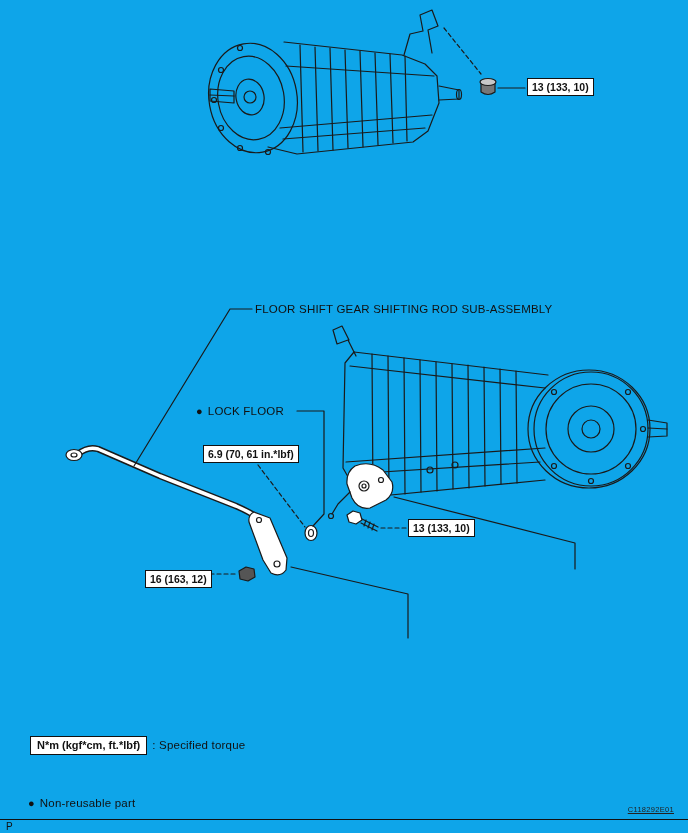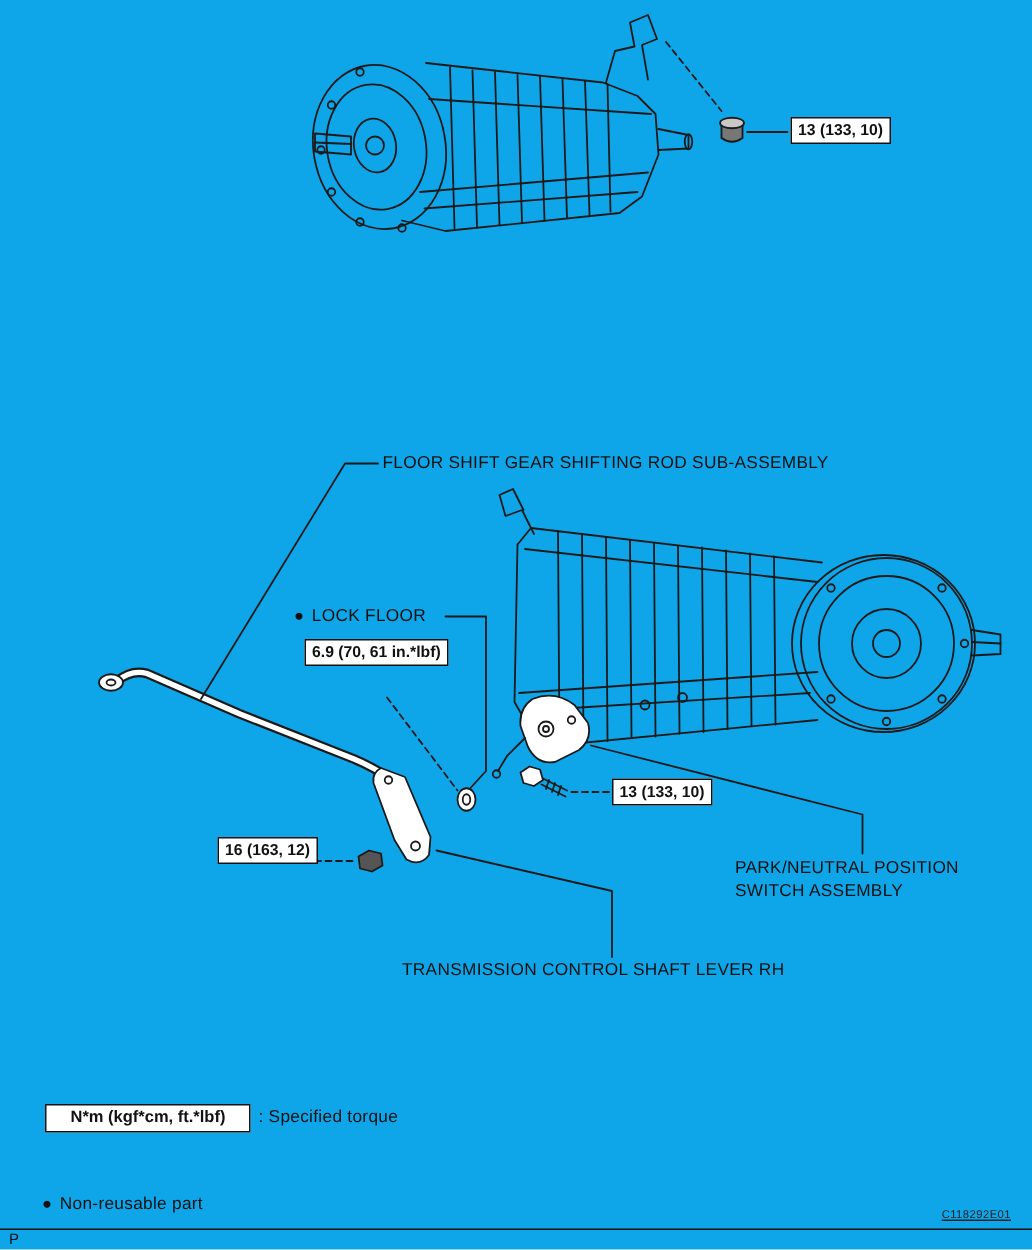--- a/index.html
+++ b/index.html
@@ -4,21 +4,21 @@
 <style>
   * { margin:0; padding:0; box-sizing:border-box; }
   html,body { background:#fff; }
   body { font-family:"Liberation Sans", sans-serif; color:#111; }
   .page { position:relative; width:688px; height:833px; background:#0ea5e9; overflow:hidden; }
   .abs { position:absolute; }
   .label { font-size:11.5px; line-height:15px; white-space:nowrap; letter-spacing:0.2px; color:#111; }
   .torque-box { font-size:10.5px; font-weight:bold; line-height:12px; border:1.5px solid #111;
                 padding:2px 4px; background:#fff; white-space:nowrap; color:#111; }
   .legend-box { font-size:11px; font-weight:bold; line-height:13px; border:1.5px solid #111;
-                padding:2px 16px; background:#fff; display:inline-block; white-space:nowrap; }
+                padding:2px 6px; background:#fff; display:inline-block; white-space:nowrap; }
   .bullet { font-size:11px; margin-right:5px; }
   .figure-code { font-size:7.5px; letter-spacing:0.3px; color:#222;text-decoration:underline; }
   .bottom-rule { position:absolute; left:0; right:0; top:819px; border-top:1.5px solid #111; }
   .page-marker { font-size:10px; color:#111; }
   svg { position:absolute; left:0; top:0; }
 </style>
 </head>
 <body>
 
 <div class="page">
@@ -149,32 +149,27 @@
   </svg>
 
   <div class="abs torque-box" style="left:527px;top:78px">13 (133, 10)</div>
 
   <div class="abs label" style="left:255px;top:302px">FLOOR SHIFT GEAR SHIFTING ROD SUB-ASSEMBLY</div>
 
   <div class="abs label" style="left:196px;top:404px">
     <span class="bullet">●</span><span>LOCK FLOOR</span>
   </div>
 
-  <div class="abs torque-box" style="left:203px;top:426px">6.9 (70, 61 in.*lbf)</div>
+  <div class="abs torque-box" style="left:203px;top:445px">6.9 (70, 61 in.*lbf)</div>
 
   <div class="abs torque-box" style="left:408px;top:519px">13 (133, 10)</div>
 
-  <div class="abs torque-box" style="left:145px;top:558px">16 (163, 12)</div>
+  <div class="abs torque-box" style="left:145px;top:570px">16 (163, 12)</div>
 
-  <div class="abs label" style="left:490px;top:572px">
-    <div>PARK/NEUTRAL POSITION</div>
-    <div>SWITCH ASSEMBLY</div>
-  </div>
 
-  <div class="abs label" style="left:268px;top:640px">TRANSMISSION CONTROL SHAFT LEVER RH</div>
 
   <div class="abs" style="left:30px;top:736px;display:flex;align-items:center;gap:5px">
     <span class="legend-box">N*m (kgf*cm, ft.*lbf)</span>
     <span class="label">: Specified torque</span>
   </div>
 
   <div class="abs label" style="left:28px;top:796px">
     <span class="bullet">●</span><span>Non-reusable part</span>
   </div>
 

